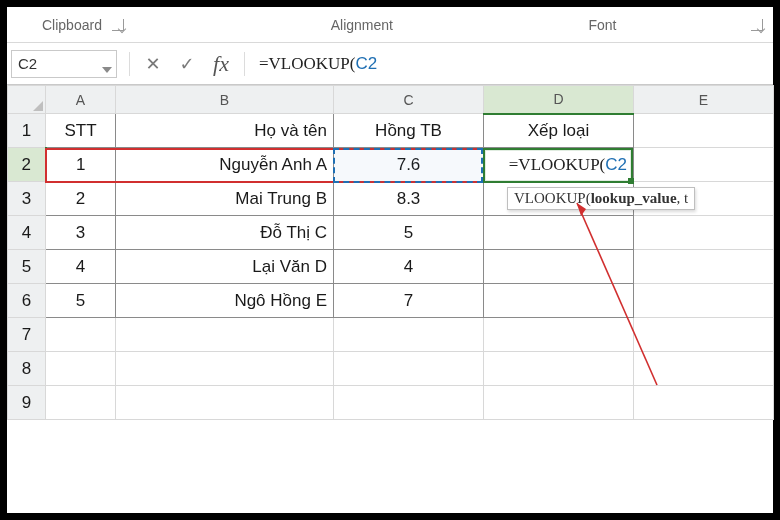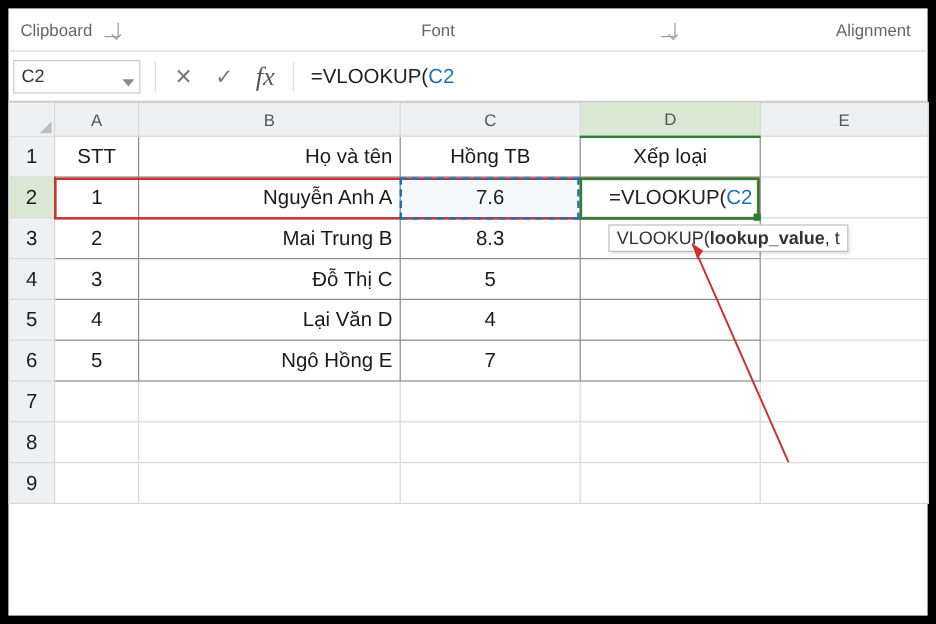--- a/index.html
+++ b/index.html
@@ -1,21 +1,21 @@
 <!DOCTYPE html>
 <html><head>
 <meta charset="utf-8">
 <style>
   * { box-sizing: border-box; margin: 0; padding: 0; }
   html, body { width: 780px; height: 520px; background: #fff; font-family: "Segoe UI", Arial, sans-serif; }
   .frame { position: absolute; left: 0; top: 0; width: 780px; height: 520px; border: 7px solid #000; background: #fff; }
 
   
   .ribbon-row { display: flex; align-items: center; height: 36px; border-bottom: 1px solid #d9d9d9; color: #666; font-size: 14px; }
-  .ribbon-cell { display: flex; align-items: center; justify-content: center; position: relative; }
+  .ribbon-cell { display: flex; align-items: center; justify-content: center; position: relative; margin-left: 25px; }
   .launcher { width: 12px; height: 12px; border: 1px solid #9a9a9a; border-top: none; border-left: none; position: relative; margin-left: 10px; }
   .launcher::after { content: ""; position: absolute; right: -2px; bottom: -2px; width: 5px; height: 5px; border-right: 1px solid #9a9a9a; border-bottom: 1px solid #9a9a9a; transform: rotate(45deg); }
 
   
   .fbar { display: flex; align-items: center; height: 42px; border-bottom: 1px solid #c9c9c9; }
   .namebox { width: 106px; height: 28px; margin: 0 6px 0 4px; border: 1px solid #c9c9c9; background: #fff; display: flex; align-items: center; padding: 0 6px; font-size: 15px; color: #333; position: relative; }
   .namebox .dd { position: absolute; right: 4px; top: 50%; transform: translateY(-50%); width: 10px; height: 10px; }
   .tri-down { width: 0; height: 0; border-left: 5px solid transparent; border-right: 5px solid transparent; border-top: 6px solid #8a8a8a; display: inline-block; }
   .divider { width: 1px; height: 24px; background: #dcdcdc; margin: 0 6px; }
   .fbar-btn { width: 30px; height: 28px; display: flex; align-items: center; justify-content: center; color: #7a7a7a; font-size: 18px; margin: 0 2px; }
@@ -41,47 +41,47 @@
   .dborder { border: 1px solid #8a8a8a !important; }
 
   
   .overlay { position: absolute; pointer-events: none; }
   .sel-green { border: 2px solid #2f7d32; box-shadow: 0 0 0 1px rgba(47,125,50,.15) inset; }
   .sel-handle { position: absolute; width: 6px; height: 6px; background: #2f7d32; }
   .marquee { border: 2px dashed #1f6fb3; background: rgba(31,111,179,.04); }
   .red-box { border: 2px solid #d12f2f; }
 
   
-  .tooltip { position: absolute; background: #fff; border: 1px solid #bfbfbf; box-shadow: 1px 2px 3px rgba(0,0,0,.15); padding: 2px 6px; font-size: 15px; color: #333; white-space: nowrap; }
+  .tooltip { position: absolute; background: #fff; border: 1px solid #bfbfbf; box-shadow: 1px 2px 3px rgba(0,0,0,.15); padding: 2px 6px; font-size: 15px; color: #333; white-space: nowrap; font-family: Liberation Serif, serif; }
   .tooltip b { font-weight: 700; }
 
   
   .arrow-line { stroke: #d12f2f; stroke-width: 1.6; fill: none; }
   .arrow-head { fill: #d12f2f; }
 
   
-  .fn { color: #222; }
+  .fn { color: #222; font-family: Liberation Serif, serif; }
   .ref { color: #1f6fb3; }
 </style>
 </head>
 <body>
 
 <div class="frame">
 
   <div class="ribbon-row">
     <div class="ribbon-cell" style="width:150px; justify-content:flex-start; padding-left:10px;">
       <span>Clipboard</span>
       <span class="launcher"></span>
     </div>
+    <div class="ribbon-cell" style="width:200px; justify-content:flex-end; padding-right:14px;">
+      <span>Alignment</span>
+    </div>
     <div class="ribbon-cell" style="flex:1;">
       <span>Font</span>
       <span class="launcher" style="position:absolute; right:10px;"></span>
-    </div>
-    <div class="ribbon-cell" style="width:200px; justify-content:flex-end; padding-right:14px;">
-      <span>Alignment</span>
     </div>
   </div>
 
   <div class="fbar">
     <div class="namebox">
       <span>C2</span>
       <span class="dd"><span class="tri-down"></span></span>
     </div>
     <div class="divider"></div>
     <div class="fbar-btn">

